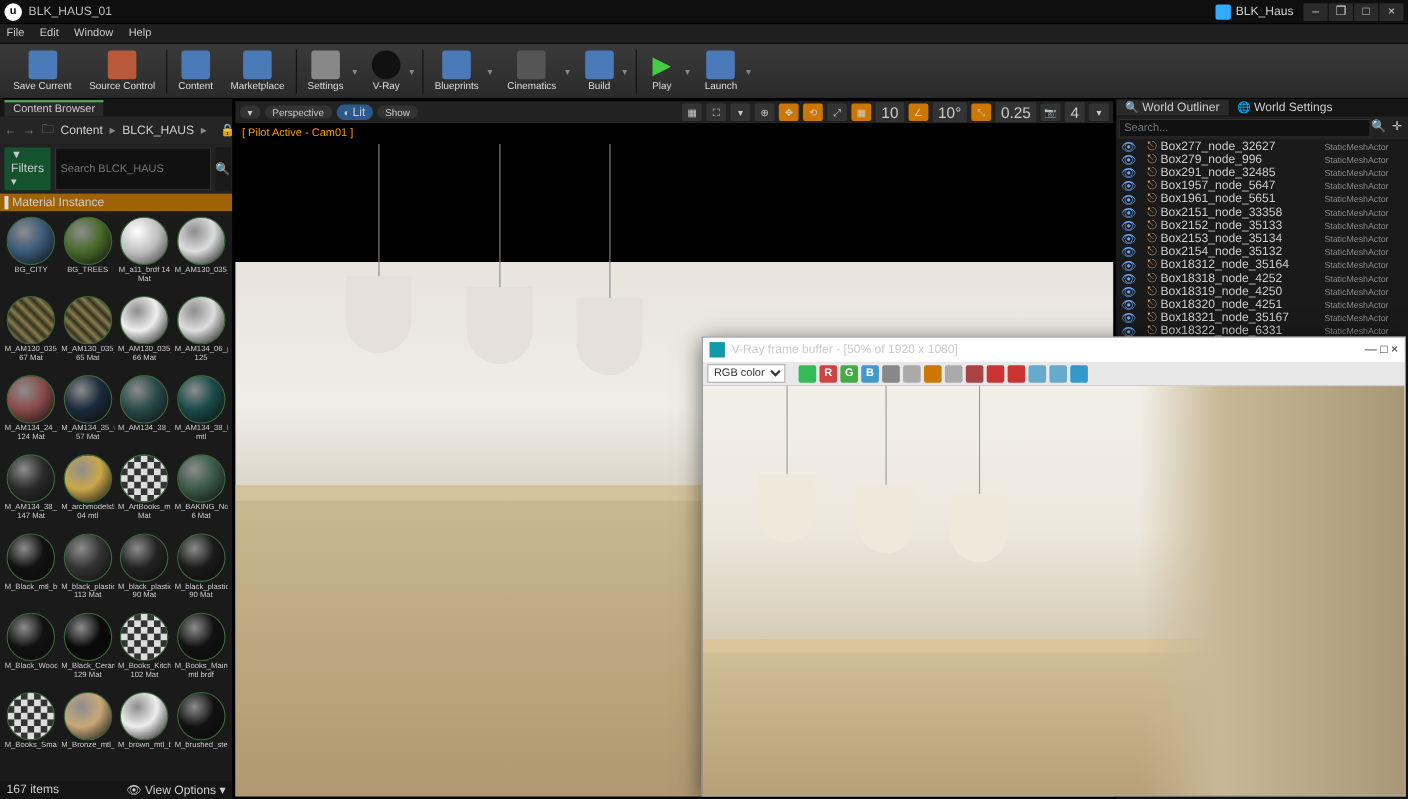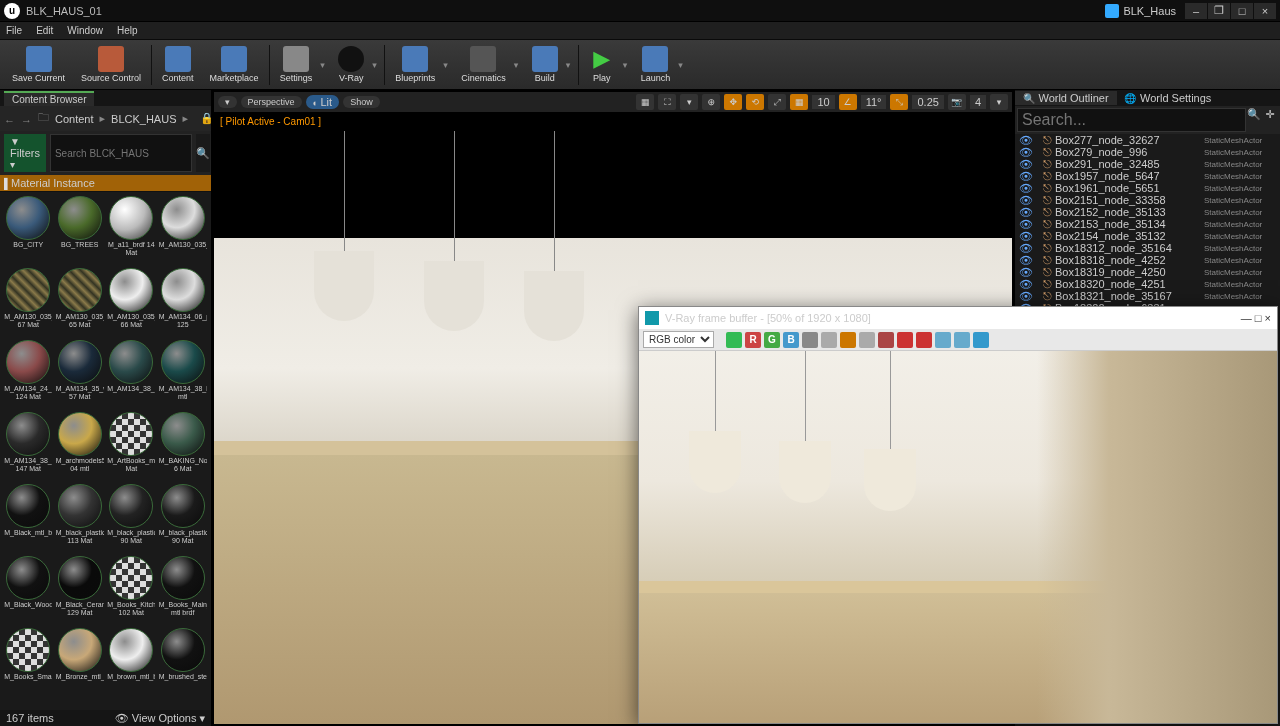--- a/index.html
+++ b/index.html
@@ -39,31 +39,31 @@
 .asset .thumb{width:44px;height:44px;border-radius:22px;border:1px solid #3a6a3a;background:#333}
 .asset .albl{font-size:7px;color:#ccc;text-align:center;line-height:8px;margin-top:1px;height:24px;overflow:hidden;width:48px}
 .cb-status{height:16px;background:#151515;display:flex;align-items:center;justify-content:space-between;padding:0 6px;font-size:10px}
 .center{flex:1;display:flex;flex-direction:column;background:#000;position:relative}
 .vp-bar{height:20px;background:#222;display:flex;align-items:center;padding:0 4px;gap:4px;margin:2px}
 .vp-btn{background:#333;padding:1px 7px;border-radius:8px;font-size:9px;cursor:pointer}
 .vp-btn.lit{background:#2a5a8a}
 .vp-spacer{flex:1}
 .vp-icon{width:18px;height:16px;background:#333;border-radius:2px;cursor:pointer;display:flex;align-items:center;justify-content:center;font-size:9px}
 .vp-icon.on{background:#c70}
-.vp-num{background:#333;padding:1px 5px;font-size:11px}
+.vp-num{background:#333;padding:1px 5px;font-size:14px}
 .vp-pilot{padding:2px 8px;color:#f90;font-size:10px}
 .vp-render{flex:1;margin:2px;background:linear-gradient(180deg,#000 0%,#000 18%,#e8e4dc 18%,#f0ede6 40%,#d8d2c5 55%,#c9bfa8 75%,#b8a888 100%);position:relative;overflow:hidden}
 .lamp{position:absolute;width:60px;height:70px;background:#e5e1d8;border-radius:0 0 30px 30px}
 .lamp::before{content:"";position:absolute;left:50%;bottom:100%;width:1px;height:200px;background:#888}
 .right-panel{width:266px;background:#202020;display:flex;flex-direction:column;border-left:1px solid #000}
 .rp-tabs{height:16px;background:#151515;display:flex;align-items:center}
 .rp-tab{padding:1px 8px;font-size:10px;cursor:pointer;display:flex;align-items:center;gap:3px}
 .rp-tab.active{background:#2a2a2a}
 .rp-search{padding:2px;display:flex;background:#222}
-.rp-search input{flex:1;background:#111;border:1px solid #333;color:#aaa;font-size:16px;padding:2px 4px}
+.rp-search input{flex:1;background:#111;border:1px solid #333;color:#aaa;font-size:10px;padding:2px 4px}
 .rp-head{display:flex;background:#2a2a2a;padding:2px 6px;font-size:10px;border-bottom:1px solid #111}
 .rp-head .c1{flex:1}
 .rp-head .c2{width:72px}
 .rp-list{flex:1;overflow:hidden;background:#1a1a1a}
 .rp-row{display:flex;align-items:center;padding:0 4px;height:12px;font-size:9px;cursor:pointer}
 .rp-row .eye{width:12px;color:#6af}
 .rp-row .eye2{width:12px}
 .rp-row .ricon{width:12px;color:#c96}
 .rp-row .rlbl{flex:1;white-space:nowrap;overflow:hidden}
 .rp-row .rtype{width:72px;color:#888;font-size:8px}
@@ -315,21 +315,21 @@
       <span class="vp-icon">▦</span>
       <span class="vp-icon">⛶</span>
       <span class="vp-icon">▾</span>
       <span class="vp-icon">⊕</span>
       <span class="vp-icon on">✥</span>
       <span class="vp-icon on">⟲</span>
       <span class="vp-icon">⤢</span>
       <span class="vp-icon on">▦</span>
       <span class="vp-num">10</span>
       <span class="vp-icon on">∠</span>
-      <span class="vp-num">11°</span>
+      <span class="vp-num">10°</span>
       <span class="vp-icon on">⤡</span>
       <span class="vp-num">0.25</span>
       <span class="vp-icon">📷</span>
       <span class="vp-num">4</span>
       <span class="vp-icon">▾</span>
     </div>
     <div class="vp-pilot">[ Pilot Active - Cam01 ]</div>
     <div class="vp-render">
       <div class="lamp" style="left:100px;top:120px"></div>
       <div class="lamp" style="left:210px;top:130px"></div>

